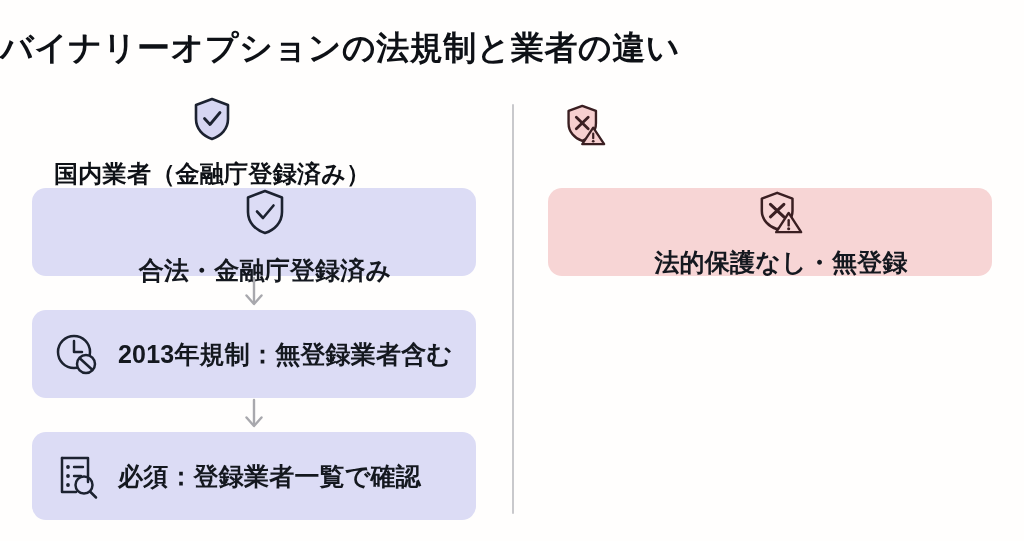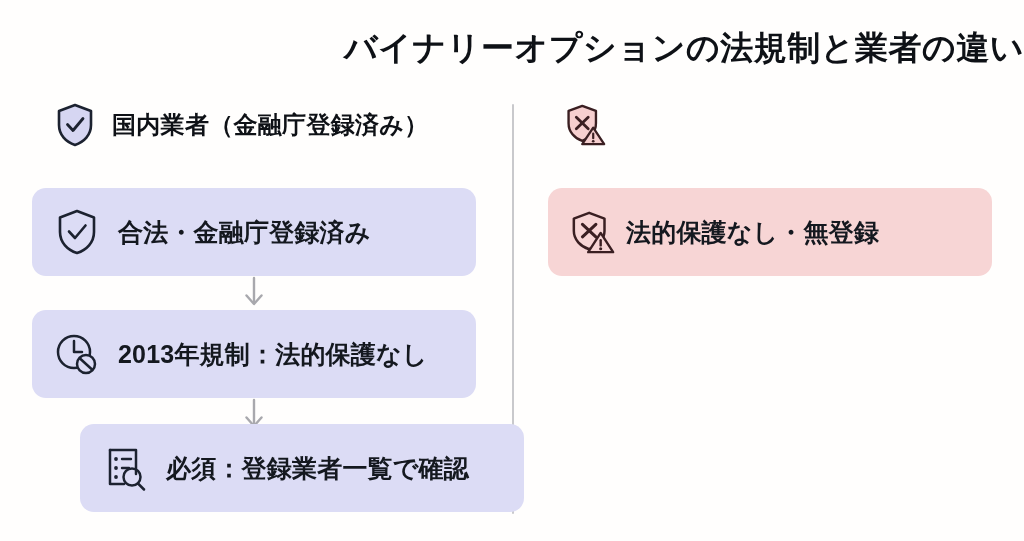--- a/index.html
+++ b/index.html
@@ -16,21 +16,21 @@
     overflow: hidden;
     position: relative;
   }
 
   
   .page-title {
     position: absolute;
     top: 28px;
     left: 0;
     width: 1024px;
-    text-align: right;
+    text-align: left;
     font-size: 33px;
     font-weight: 700;
     letter-spacing: 0.5px;
     color: #0e1116;
     line-height: 1.2;
   }
 
   
   .columns {
     position: absolute;
@@ -73,21 +73,21 @@
     flex: 0 0 auto;
     display: block;
   }
   .col-header .hdr-text {
     font-size: 24px;
     font-weight: 700;
     color: #0e1116;
     white-space: nowrap;
     letter-spacing: 0.3px;
   }
-  .column.left  .col-header { left: 22px; }
+  .column.left  .col-header { left: 22px; flex-direction: column; }
   .column.right .col-header { left: 16px; }
 
   
   .card {
     position: absolute;
     left: 0;
     width: 444px;
     height: 88px;
     border-radius: 14px;
     display: flex;
@@ -106,23 +106,23 @@
     display: block;
   }
   .card .card-text {
     font-size: 25px;
     font-weight: 700;
     color: #14181f;
     white-space: nowrap;
     letter-spacing: 0.2px;
   }
 
-  .row-1 { top: 92px; }
+  .row-1 { top: 92px; flex-direction: column; }
   .row-2 { top: 214px; }
-  .row-3 { top: 328px; margin-left: 48px; }
+  .row-3 { top: 336px; }
 
   
   .arrow {
     position: absolute;
     left: 205px;
     width: 34px;
     height: 34px;
   }
   .arrow-1 { top: 180px; }
   .arrow-2 { top: 302px; }
@@ -159,21 +159,21 @@
       <path d="M9.5 19.5 L17 28 L24.5 19.5" stroke="#a8a8ad" stroke-width="2.4" fill="none" stroke-linecap="round" stroke-linejoin="round"></path>
     </svg>
 
     <div class="card lav row-2">
       <svg class="card-icon" viewBox="0 0 46 48">
         <circle cx="20" cy="22" r="16" fill="none" stroke="#1c2230" stroke-width="2.5"></circle>
         <path d="M20 11 V22 H28" fill="none" stroke="#1c2230" stroke-width="2.5" stroke-linecap="round" stroke-linejoin="round"></path>
         <circle cx="32" cy="34" r="9" fill="#dcdcf5" stroke="#1c2230" stroke-width="2.5"></circle>
         <path d="M26 28.5 L38 39.5" stroke="#1c2230" stroke-width="2.5" stroke-linecap="round"></path>
       </svg>
-      <span class="card-text">2013年規制：法的保護なし</span>
+      <span class="card-text">2013年規制：無登録業者含む</span>
     </div>
 
     <svg class="arrow arrow-2" viewBox="0 0 34 34">
       <path d="M17 2 V26" stroke="#a8a8ad" stroke-width="2.4" stroke-linecap="round" fill="none"></path>
       <path d="M9.5 19.5 L17 28 L24.5 19.5" stroke="#a8a8ad" stroke-width="2.4" fill="none" stroke-linecap="round" stroke-linejoin="round"></path>
     </svg>
 
     <div class="card lav row-3">
       <svg class="card-icon" viewBox="0 0 46 48">
         <path d="M8 6 H34 V30" fill="none" stroke="#1c2230" stroke-width="2.5" stroke-linecap="round" stroke-linejoin="round"></path>

